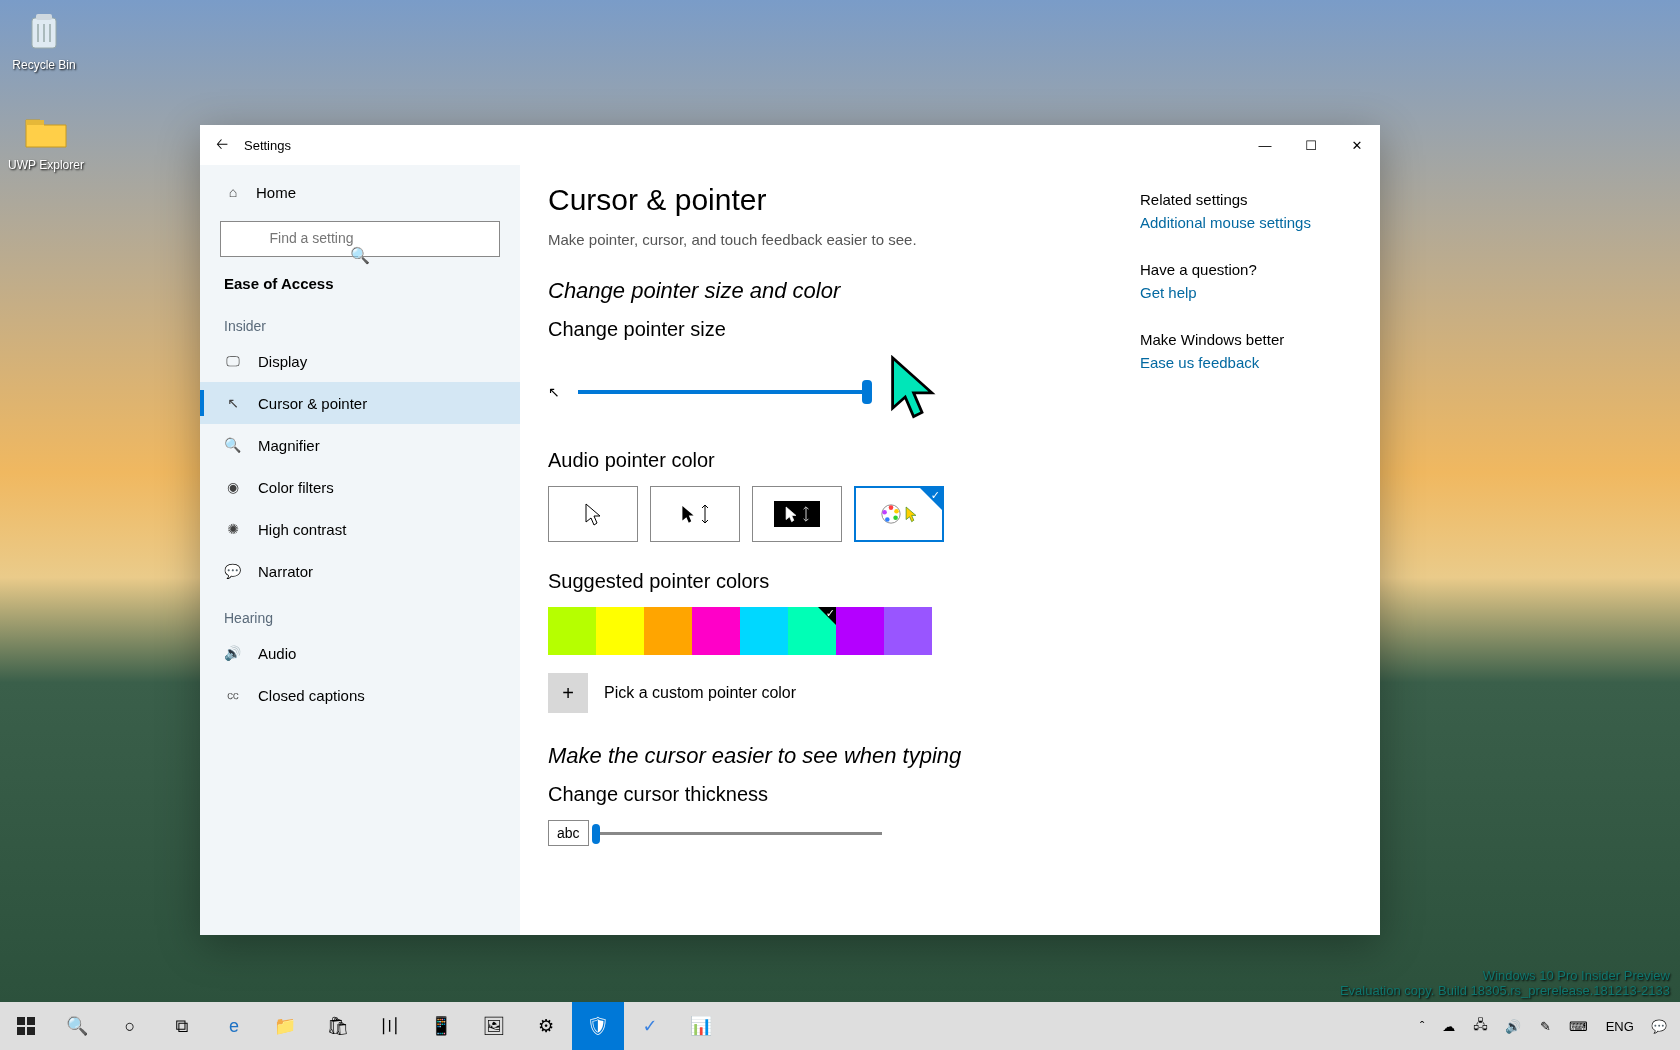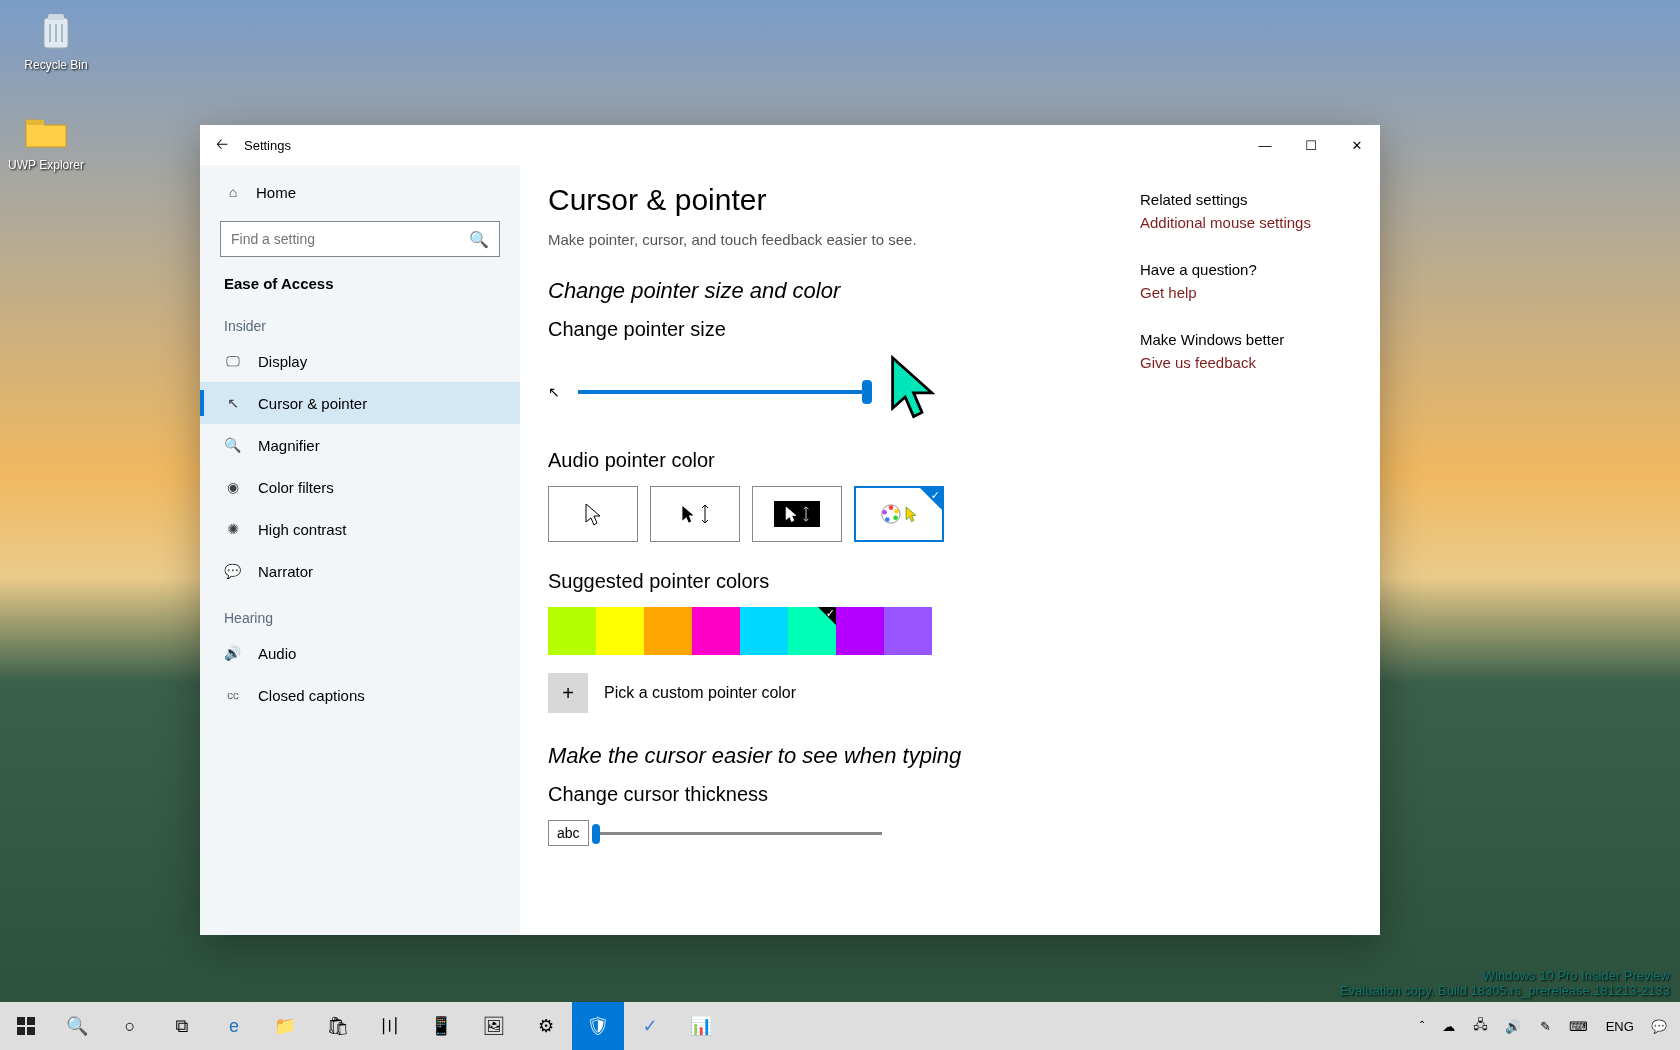--- a/index.html
+++ b/index.html
@@ -19,21 +19,21 @@
 }
 .titlebar { height: 40px; display: flex; align-items: center; }
 .titlebar .back { width: 44px; text-align: center; cursor: pointer; font-size: 15px; }
 .titlebar .title { font-size: 13px; flex: 1; }
 .win-btns { display: flex; }
 .win-btn { width: 46px; height: 40px; display: flex; align-items: center; justify-content: center; cursor: pointer; font-size: 13px; }
 
 .settings-body { flex: 1; display: flex; overflow: hidden; }
 .sidebar { width: 320px; background: #f2f6f9; padding-top: 8px; }
 .sb-home { padding: 10px 24px; display: flex; align-items: center; gap: 14px; cursor: pointer; font-size: 15px; }
-.searchbox { margin: 10px 20px; border: 1px solid #888; background: #fff; height: 36px; display: flex; align-items: center; padding: 8px 10px; }
+.searchbox { margin: 10px 20px; border: 1px solid #888; background: #fff; height: 36px; display: flex; align-items: center; padding: 8px 10px; flex-direction: column; }
 .searchbox input { border: 0; outline: 0; flex: 1; font-size: 14px; background: transparent; }
 .sb-cat { padding: 8px 24px; font-weight: 600; font-size: 15px; }
 .sb-group { padding: 18px 24px 6px; color: #5a6a7a; font-size: 14px; }
 .sb-item { padding: 12px 24px; display: flex; align-items: center; gap: 16px; cursor: pointer; font-size: 15px; position: relative; }
 .sb-item.active { background: rgba(0,120,215,.12); }
 .sb-item.active::before { content:""; position:absolute; left:0; top:8px; bottom:8px; width:4px; background:#0078d7; }
 .sb-icon { width: 18px; height: 18px; display: flex; align-items: center; justify-content: center; font-size: 14px; color:#404040;}
 
 .content { flex: 1; display: flex; padding: 18px 0 0 28px; overflow: auto; }
 .main { flex: 1; max-width: 600px; }
@@ -56,39 +56,39 @@
 
 .swatches { display:flex; margin-top:6px; }
 .sw { width:48px; height:48px; cursor:pointer; position:relative; }
 .sw.sel::after { content:""; position:absolute; right:0; top:0; width:0; height:0; border-left:18px solid transparent; border-top:18px solid #000; }
 .sw.sel .swchk { position:absolute; top:0px; right:1px; color:#fff; font-size:11px; z-index:1; }
 
 .custom-row { display:flex; align-items:center; gap:16px; margin-top:18px; }
 .plusbtn { width:40px; height:40px; background:#d8d8d8; display:flex; align-items:center; justify-content:center; font-size:20px; cursor:pointer; }
 
 .aside h3 { font-weight:400; font-size:15px; margin-bottom:6px; }
-.aside a { color:#7f1d1d; text-decoration:none; font-size:15px; display:block; margin-bottom:30px; }
+.aside a { color:#0369a1; text-decoration:none; font-size:15px; display:block; margin-bottom:30px; }
 
 .bigcursor { position:absolute; }
 .taskbar { position:absolute; left:0; right:0; bottom:0; height:48px; background:#dedede; display:flex; align-items:center; }
 .tb-item { width:52px; height:48px; display:flex; align-items:center; justify-content:center; cursor:pointer; font-size:18px; }
 .tray { margin-left:auto; display:flex; align-items:center; gap:6px; padding-right:6px; font-size:13px; }
 .tray .t { padding:0 6px; cursor:pointer; }
 .watermark { position:absolute; right:10px; bottom:52px; color:#0f766e; font-size:13px; text-align:right; text-shadow:1px 1px 2px #000; }
 
 .cursor-thickness-row { display:flex; align-items:center; gap:3px; }
 .abcbox { border:1px solid #888; padding:4px 8px; font-size:14px; }
 .thin-slider { position:relative; width:290px; height:3px; background:#888; }
 .thin-slider .fill { position:absolute; left:0; top:0; height:3px; width:4px; background:#0078d7;}
 .thin-slider .thumb2 { position:absolute; left:0; top:-8px; width:8px; height:20px; background:#0078d7; border-radius:4px; }
 </style>
 </head>
 <body>
 
-<div class="desktop-icon" style="left:16px; top:8px;">
+<div class="desktop-icon" style="left:4px; top:8px;">
   <div class="ic">
     <svg viewBox="0 0 48 48">
         <rect x="12" y="10" width="24" height="30" rx="3" fill="#dfeaf2" stroke="#9aa"></rect>
         <rect x="16" y="6" width="16" height="6" rx="2" fill="#cfd8df"></rect>
         <path d="M18 16 v18 M24 16 v18 M30 16 v18" stroke="#9aa" stroke-width="1.5"></path>
       </svg>
   </div>
   <span>Recycle Bin</span>
 </div>
 <div class="desktop-icon" style="left:6px; top:108px;">
@@ -253,21 +253,21 @@
             </div>
         </div>
       </div>
 
       <div class="aside">
         <h3>Related settings</h3>
         <a href="#">Additional mouse settings</a>
         <h3>Have a question?</h3>
         <a href="#">Get help</a>
         <h3>Make Windows better</h3>
-        <a href="#">Give us feedback</a>
+        <a href="#">Ease us feedback</a>
       </div>
     </div>
   </div>
 </div>
 
 <div class="watermark">
   <div>Windows 10 Pro Insider Preview</div>
   <div>Evaluation copy. Build 18305.rs_prerelease.181213-2133</div>
 </div>
 

